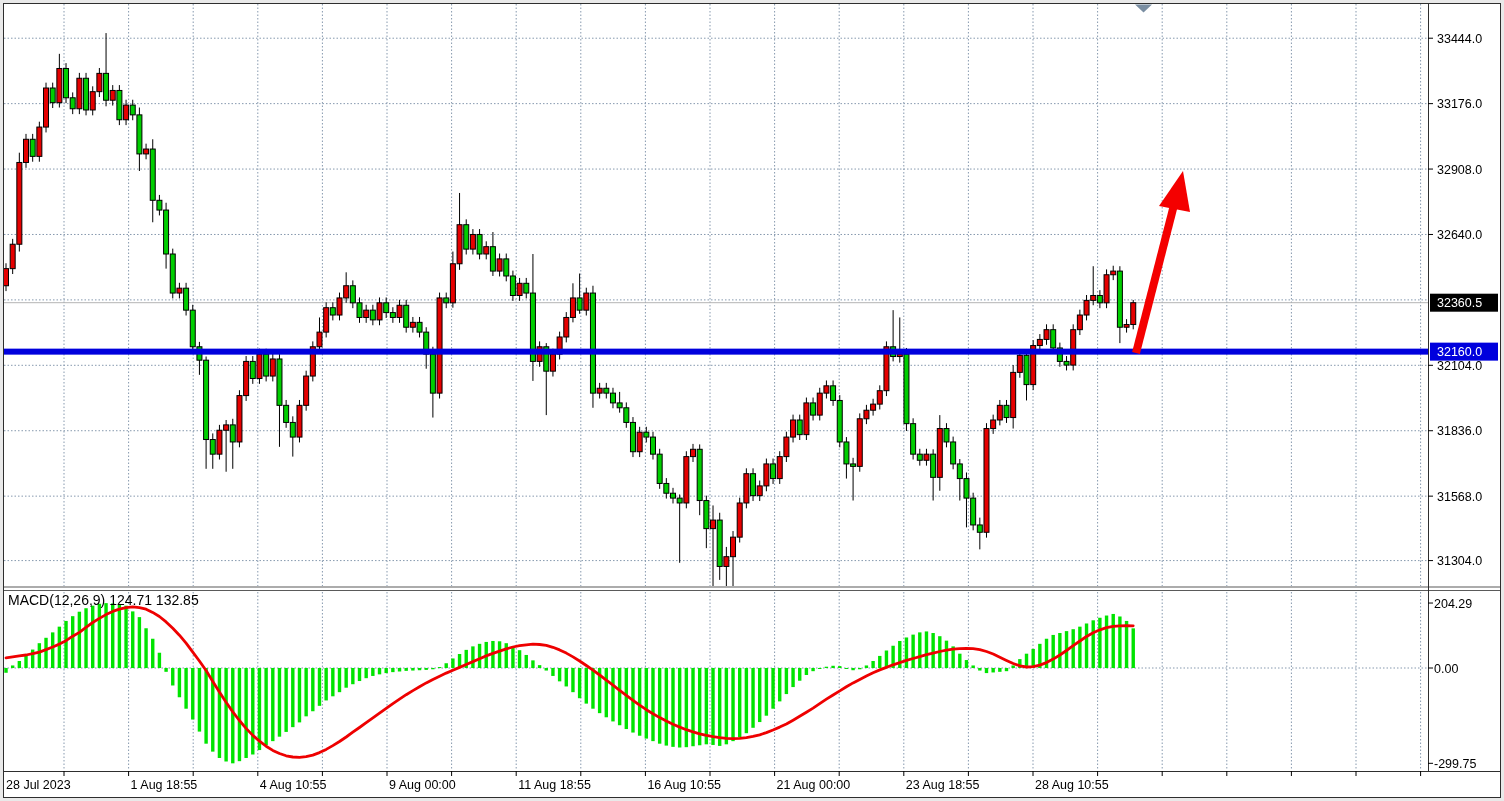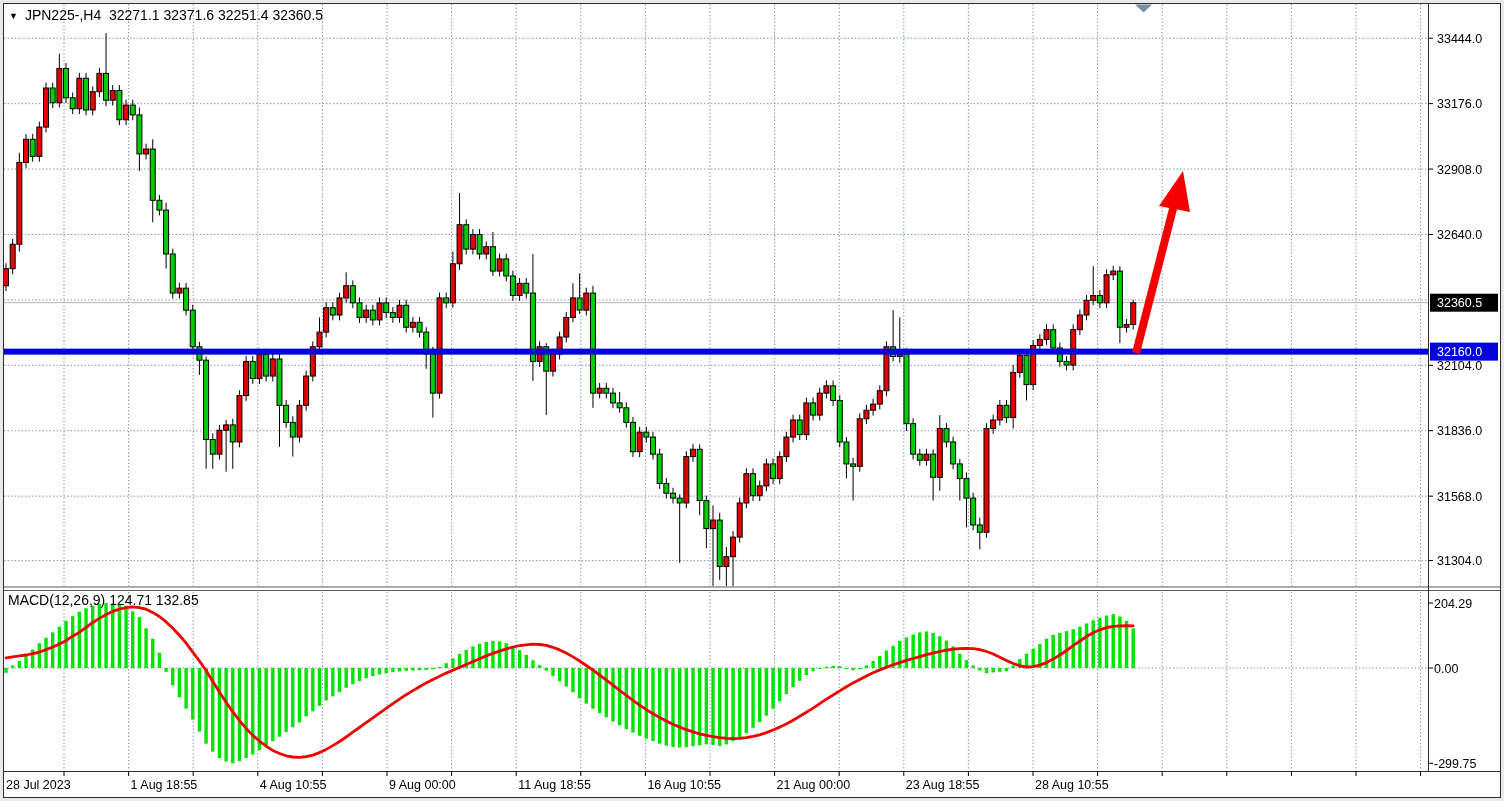--- a/index.html
+++ b/index.html
@@ -673,15 +673,14 @@
           <text x="130.6" y="789" font-size="12.5px" fill="#000000">1 Aug 18:55</text>
           <text x="259.79999999999995" y="789" font-size="12.5px" fill="#000000">4 Aug 10:55</text>
           <text x="389" y="789" font-size="12.5px" fill="#000000">9 Aug 00:00</text>
           <text x="518.1999999999999" y="789" font-size="12.5px" fill="#000000">11 Aug 18:55</text>
           <text x="647.4" y="789" font-size="12.5px" fill="#000000">16 Aug 10:55</text>
           <text x="776.5999999999999" y="789" font-size="12.5px" fill="#000000">21 Aug 00:00</text>
           <text x="905.8" y="789" font-size="12.5px" fill="#000000">23 Aug 18:55</text>
           <text x="1035" y="789" font-size="12.5px" fill="#000000">28 Aug 10:55</text>
         </g>
       </svg></div>
-  <div class="title"><span class="tri">▼</span><span>JPN225-,H4  32271.1 32371.6 32251.4 32360.5</span></div>
   <div class="macd-label">MACD(12,26,9) 124.71 132.85</div>
 </div>
 
 </body></html>

